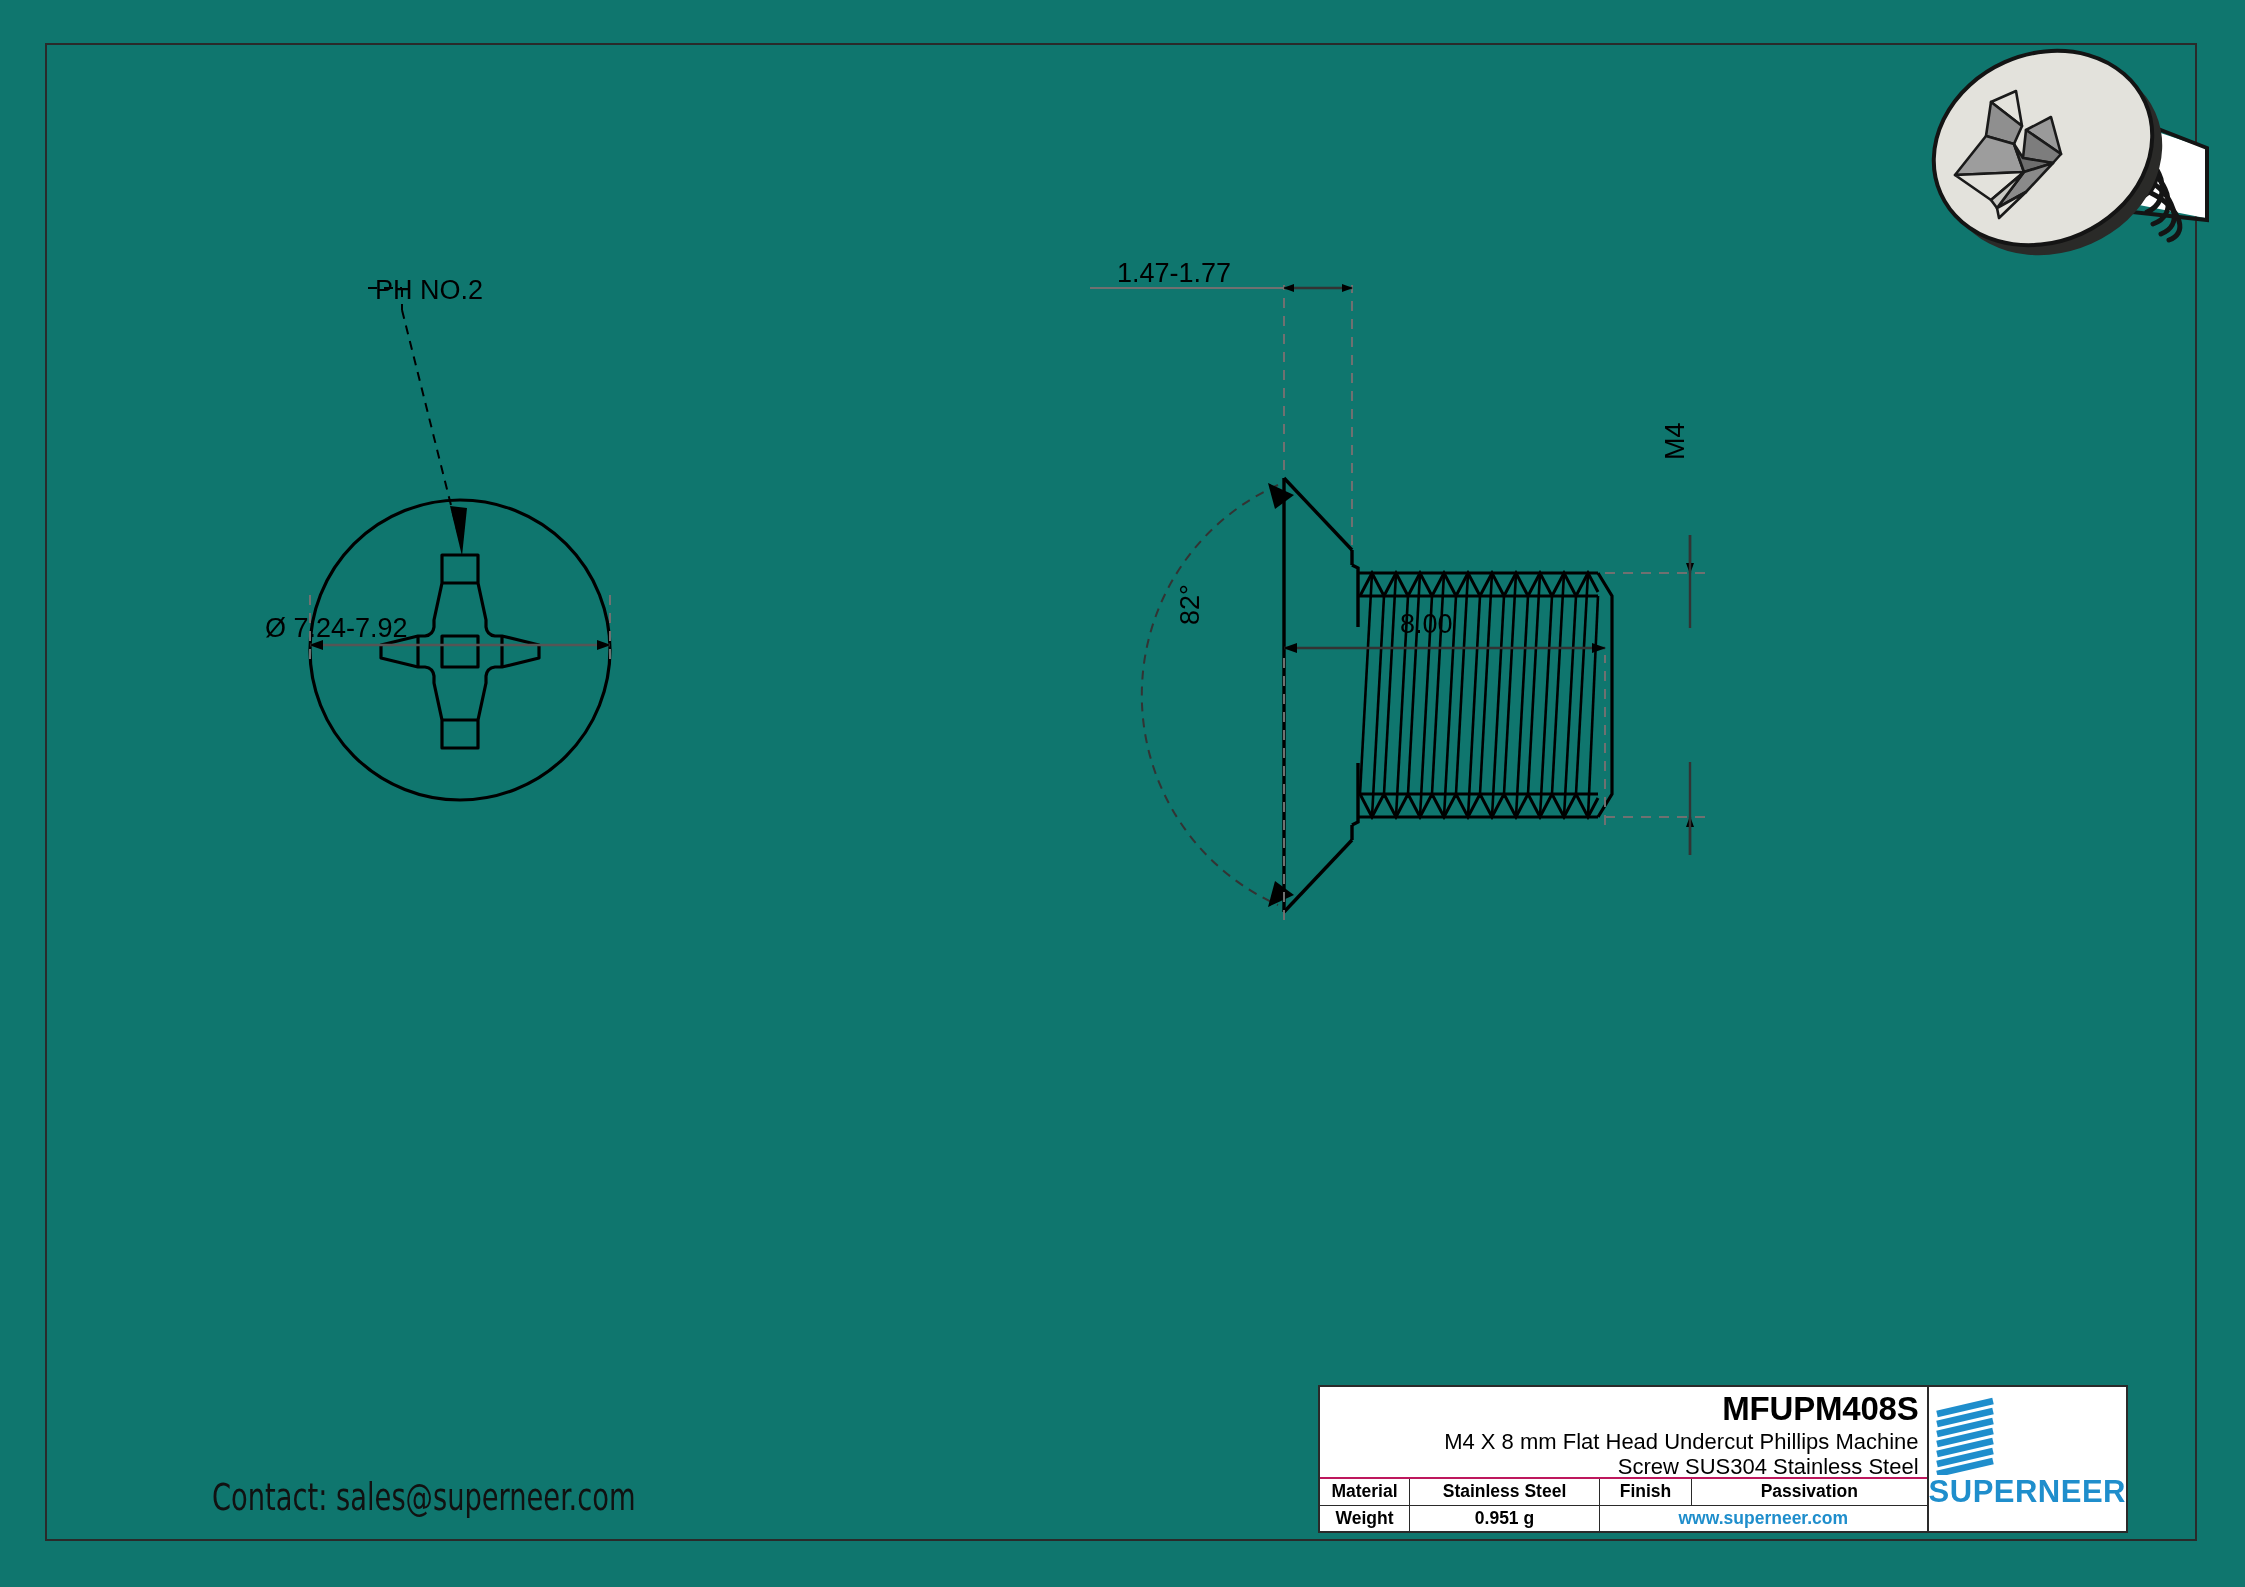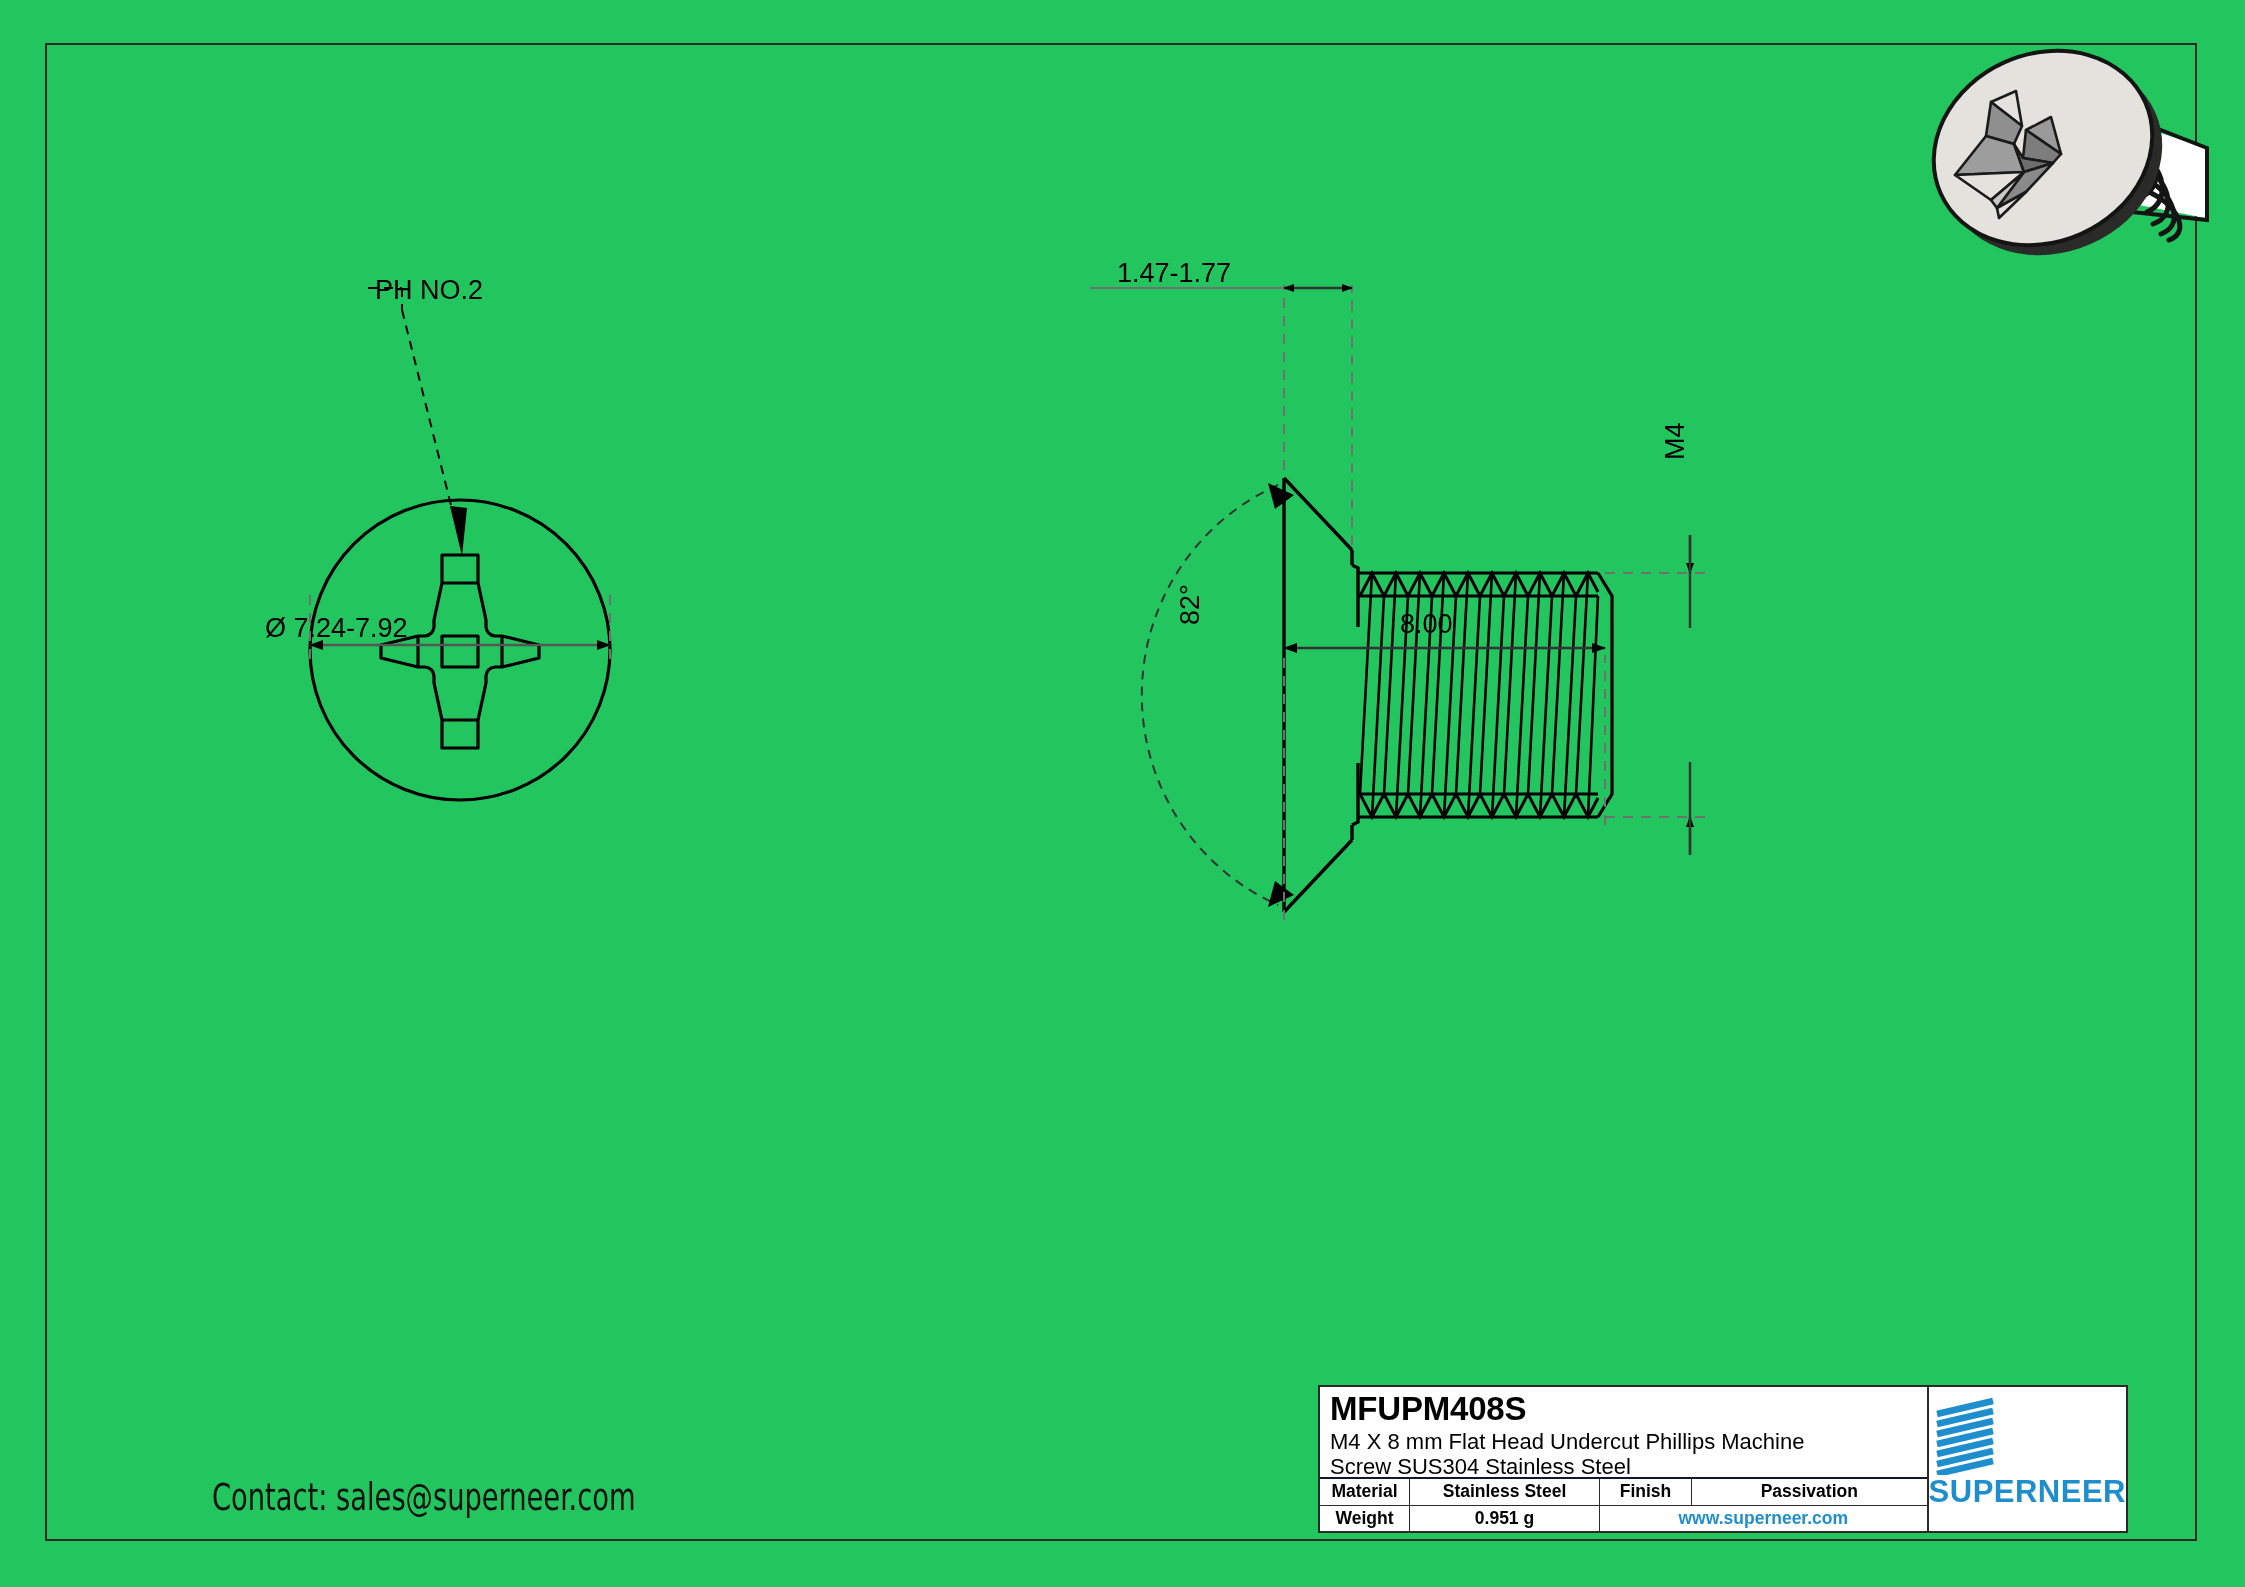--- a/index.html
+++ b/index.html
@@ -7,21 +7,21 @@
     padding: 0;
     background: #ffffff;
   }
   body {
     font-family: "Liberation Sans", sans-serif;
   }
   #sheet {
     position: relative;
     width: 2245px;
     height: 1587px;
-    background: #22c55e;
+    background: #0f766e;
     overflow: hidden;
   }
   
   #frame {
     position: absolute;
     left: 45px;
     top: 43px;
     width: 2152px;
     height: 1498px;
     border: 2px solid #2a2a2a;
@@ -51,21 +51,22 @@
     width: 620px;
     display: flex;
     flex-direction: column;
     border-right: 2px solid #2a2a2a;
     box-sizing: border-box;
   }
   #tb-top {
     flex: 0 0 90px;
     padding: 4px 8px 0 10px;
     box-sizing: border-box;
-    border-bottom: 2px solid #0f172a;
+    border-bottom: 2px solid #be185d;
+    text-align: right;
   }
   #part-number {
     font-size: 33px;
     font-weight: bold;
     letter-spacing: -0.2px;
     line-height: 36px;
     color: #000;
   }
   #part-desc {
     font-size: 22px;

